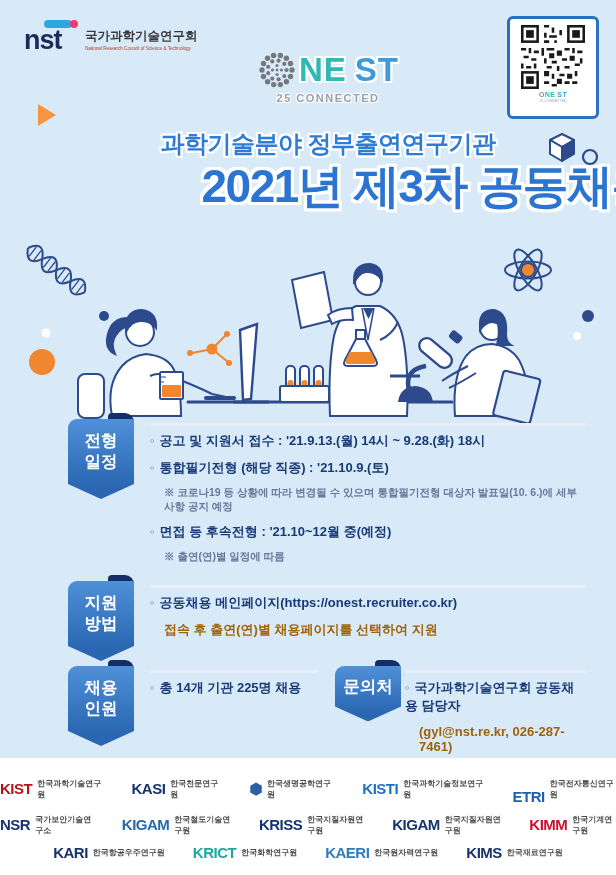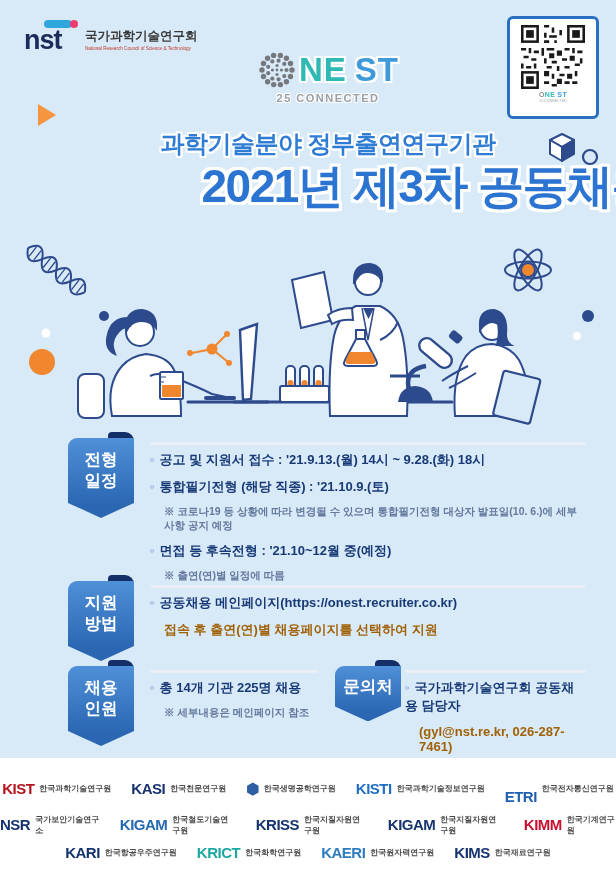--- a/index.html
+++ b/index.html
@@ -56,21 +56,21 @@
   .sec .content{margin-left:82px;padding-top:13px;}
   .sec-contact .divider{left:70px;}
   .sec-contact .content{margin-left:70px;}
   .item{font-size:13px;font-weight:800;color:#173a77;margin-bottom:9px;}
   .item::before{content:"◦";color:#5b87c9;margin-right:5px;}
   .cont{font-size:13px;font-weight:800;color:#a16207;margin-bottom:9px;margin-left:14px;}
   .note{font-size:10.5px;font-weight:600;color:#64799d;margin:0 0 9px 14px;}
 
   
   .footer{position:absolute;left:0;top:758px;width:616px;height:117px;background:#fff;display:flex;flex-direction:column;justify-content:space-evenly;box-sizing:border-box;padding:6px 0;}
-  .f-row{display:flex;justify-content:center;align-items:center;gap:20px;}
+  .f-row{display:flex;justify-content:center;align-items:center;gap:28px;}
   .logo{display:flex;align-items:center;gap:5px;}
   .abbr{font-size:15px;font-weight:800;letter-spacing:-0.5px;}
   .lname{font-size:8px;font-weight:700;color:#4a4a4a;}
 </style>
 </head>
 <body>
 
 <div class="page">
 
   <div class="nst-logo">
@@ -254,21 +254,21 @@
     <g transform="translate(528,54)">
       <ellipse rx="23" ry="8.5" fill="none" stroke="#2c4a8c" stroke-width="2"></ellipse>
       <ellipse rx="23" ry="8.5" fill="none" stroke="#2c4a8c" stroke-width="2" transform="rotate(60)"></ellipse>
       <ellipse rx="23" ry="8.5" fill="none" stroke="#2c4a8c" stroke-width="2" transform="rotate(120)"></ellipse>
       <circle r="7" fill="#f0862e" stroke="#2c4a8c" stroke-width="2"></circle>
     </g>
     <circle cx="588" cy="100" r="6" fill="#2c4a8c"></circle>
     <circle cx="577" cy="120" r="4" fill="#fff"></circle>
   </svg>
 
-  <section class="sec" style="left:68px;top:438px;width:518px;">
+  <section class="sec" style="left:68px;top:419px;width:518px;">
     <div class="badge">
       <div class="fold"></div>
       <div class="bbody">
           <span>전형</span>
           <span>일정</span>
         </div>
     </div>
     <div class="divider"></div>
     <div class="content">
       <div class="item">공고 및 지원서 접수 : '21.9.13.(월) 14시 ~ 9.28.(화) 18시</div>
@@ -298,21 +298,20 @@
     <div class="badge">
       <div class="fold"></div>
       <div class="bbody">
           <span>채용</span>
           <span>인원</span>
         </div>
     </div>
     <div class="divider"></div>
     <div class="content">
       <div class="item">총 14개 기관 225명 채용</div>
-      <div class="note">※ 세부내용은 메인페이지 참조</div>
     </div>
   </section>
 
   <section class="sec sec-contact" style="left:335px;top:666px;width:251px;">
     <div class="badge one">
       <div class="fold"></div>
       <div class="bbody">
           <span>문의처</span>
         </div>
     </div>

